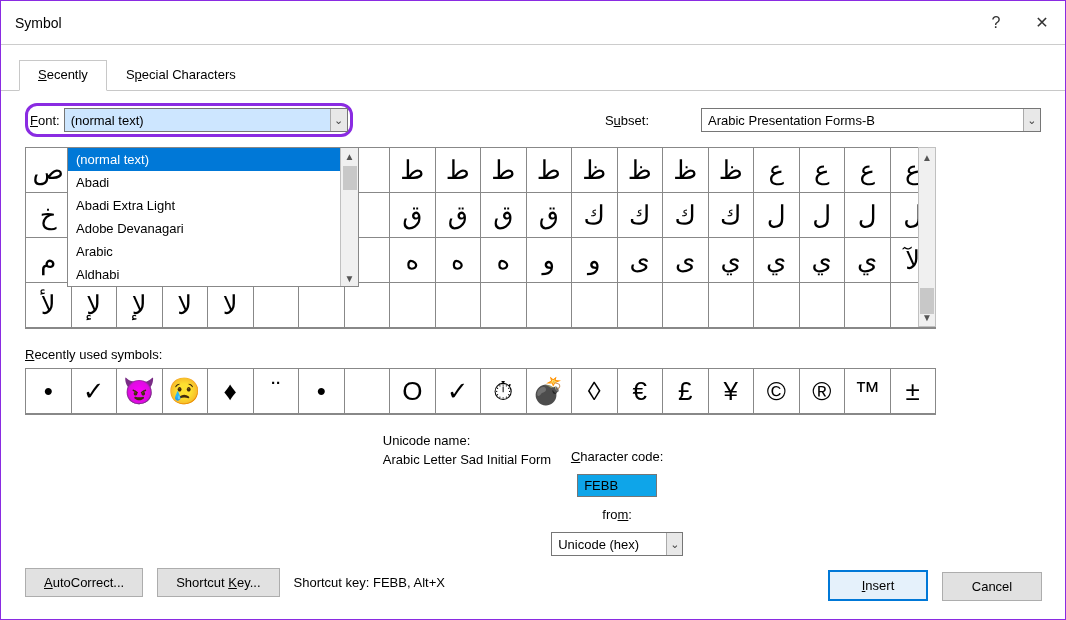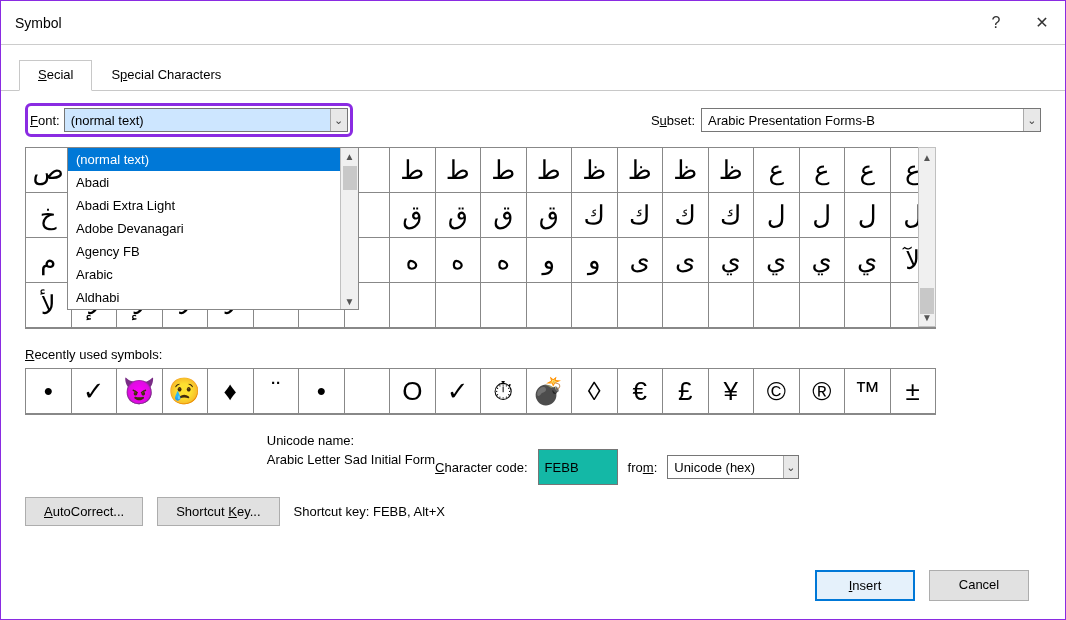--- a/index.html
+++ b/index.html
@@ -53,24 +53,24 @@
     background: #fff;
   }
   .content {
     padding: 12px 24px 14px 24px;
     position: relative;
   }
   .font-row {
     display: flex; align-items: center; justify-content: space-between;
     margin-bottom: 10px;
   }
-  .font-group, .subset-group { display:flex; align-items:center; gap:6px; }
+  .font-group, .subset-group { display:flex; align-items:center; gap:16px; }
   .font-highlight {
     border: 3px solid #8a2be2;
-    border-radius: 6px;
+    border-radius: 12px;
     padding: 2px 2px 2px 2px;
     display: inline-flex; align-items: center; gap: 4px;
     background: #fff;
   }
   .label { font-size: 13px; }
   .combo {
     display: inline-flex; align-items: center;
     border: 1px solid #767676;
     background: #fff;
     height: 24px;
@@ -85,21 +85,21 @@
   .combo .arrow {
     width: 18px; height: 22px;
     display: flex; align-items: center; justify-content: center;
     border-left: 1px solid #aaa;
     font-size: 11px;
     color: #444;
     background: #e8e8e8;
   }
   .font-combo { width: 284px; }
   .font-combo input { background: #cde6ff; }
-  .subset-combo { width: 340px; }
+  .subset-combo { width: 340px; margin-left: 36px; }
   .symgrid {
     border: 1px solid #888;
     display: grid;
     grid-template-columns: repeat(20, 45.5px);
     grid-auto-rows: 45px;
     width: 911px;
     font-family: "Segoe UI", "Times New Roman", serif;
   }
   .cell {
     border: 1px solid #888;
@@ -161,58 +161,58 @@
     display: grid;
     grid-template-columns: repeat(20, 45.5px);
     grid-auto-rows: 45px;
     width: 911px;
   }
   .info-row {
     display: flex; justify-content: center; margin-top: 14px;
     align-items: flex-start;
   }
   .info-left { }
-  .info-right { display: flex; align-items:center; gap:10px; margin-top: 20px;}
+  .info-right { display: flex; align-items:center; gap:10px; margin-top: 20px; flex-direction: column;}
   .textbox {
-    border: 1px solid #767676; height: 36px;
+    border: 1px solid #767676; height: 23px;
     padding: 0 6px; font-size: 13px;
     display:inline-flex; align-items:center;
-    background:#14b8a6;
+    background:#0ea5e9;
     min-width: 80px;
   }
   .btn-row { display:flex; align-items:center; gap:14px; margin-top: 12px;}
   .btn {
     border: 1px solid #adadad;
     background: #e1e1e1;
     padding: 6px 18px;
     font-size: 13px;
     min-width: 100px;
     text-align: center;
   }
   .btn.primary { border: 2px solid #0078d7; background: #e5f1fb; }
   .footer {
-    position: absolute; bottom: 18px; right: 36px;
-    display:flex; gap:14px;
+    position: absolute; bottom: 18px; right: 23px;
+    display:flex; gap:14px;align-items:flex-end;
   }
   .u { text-decoration: underline; }
 </style>
 </head>
 <body>
 
 <div class="window">
   <div class="titlebar">
     <div class="title">Symbol</div>
     <div class="controls">
       <div class="ctrl">?</div>
       <div class="ctrl">✕</div>
     </div>
   </div>
 
   <div class="tabstrip">
-    <div class="tab active"><span class="u">S</span><span>ecial</span></div>
+    <div class="tab active"><span class="u">S</span><span>ecently</span></div>
     <div class="tab">S<span class="u">p</span>ecial Characters</div>
   </div>
 
   <div class="content">
 
     <div class="font-row">
       <div class="font-highlight">
         <div class="label"><span class="u">F</span>ont:</div>
         <div class="combo font-combo">
           <input value="(normal text)" style="">
@@ -317,21 +317,20 @@
             <div class="thumb" style="top: 122px;"></div>
           </div>
         <div class="arrowbtn">▼</div>
       </div>
       <div class="dropdown-overlay">
         <div class="dropdown-list" id="fontlist">
             <div class="dropdown-item selected">(normal text)</div>
             <div class="dropdown-item">Abadi</div>
             <div class="dropdown-item">Abadi Extra Light</div>
             <div class="dropdown-item">Adobe Devanagari</div>
-            <div class="dropdown-item">Agency FB</div>
             <div class="dropdown-item">Arabic</div>
             <div class="dropdown-item">Aldhabi</div>
           </div>
         <div class="dropdown-scroll">
           <div class="arrowbtn">▲</div>
           <div class="track">
               <div class="thumb"></div>
             </div>
           <div class="arrowbtn">▼</div>
         </div>

